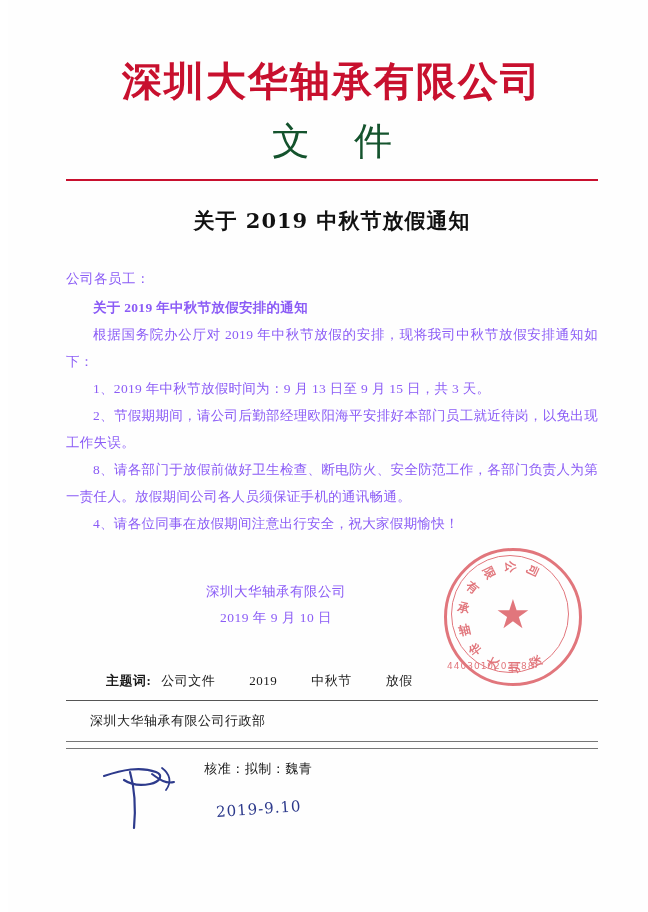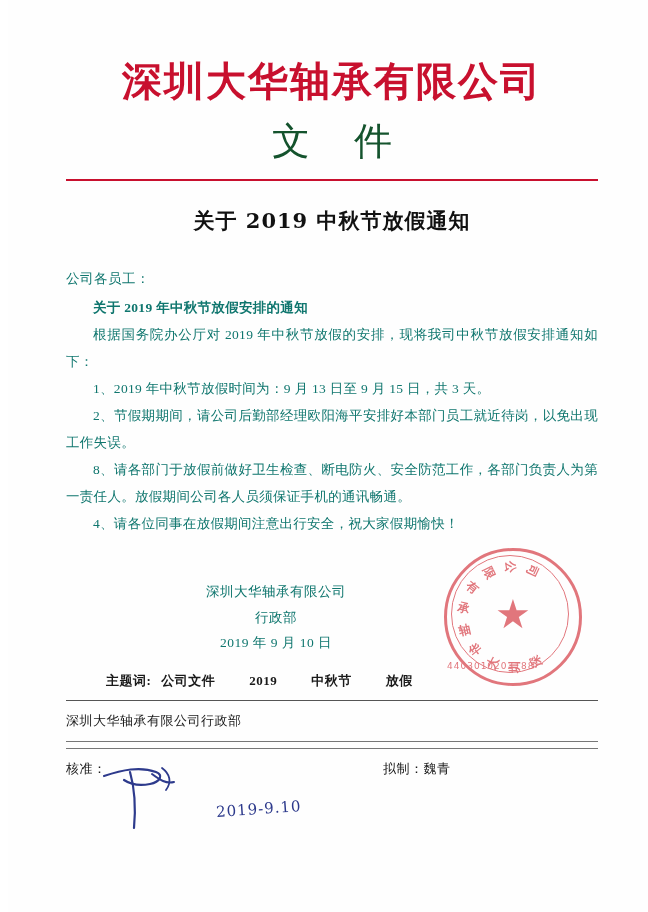--- a/index.html
+++ b/index.html
@@ -68,21 +68,21 @@
     margin-top: 26px;
     letter-spacing: 1px;
     color: #111;
   }
 
   
   .body-area {
     margin: 30px 58px 4px 58px;
     font-size: 13.5px;
     line-height: 2.0;
-    color: #0f766e;
+    color: #8b5cf6;
   }
   .salutation {
     margin-bottom: 2px;
     letter-spacing: 0.5px;
   }
   .subject {
     text-indent: 2em;
     font-weight: bold;
     letter-spacing: 0.3px;
   }
@@ -175,32 +175,32 @@
     display: flex;
     align-items: baseline;
     padding-bottom: 4px;
   }
   .kw-label {
     font-weight: bold;
     margin-right: 10px;
     letter-spacing: 0.5px;
     margin-left: 40px;
   }
-  .kw-item { margin-right: 34px; letter-spacing: 0.5px; font-weight: bold; }
+  .kw-item { margin-right: 34px; letter-spacing: 0.5px; }
   .footer-row {
     display: flex;
     justify-content: space-between;
     padding: 5px 0 5px 0;
     letter-spacing: 0.5px;
   }
-  .footer-row .left { flex: 1; }
+  .footer-row .left { flex: 1; margin-left: 24px; }
   .footer-row .right { width: 215px; }
   .approve-row {
     display: flex;
-    justify-content: space-between;
+    justify-content: center;
     padding: 5px 0 0 0;
     letter-spacing: 0.5px;
     position: relative;
   }
   .approve-row .right { width: 215px; }
 
   
   .handsign {
     position: absolute;
     left: 92px;
@@ -239,21 +239,20 @@
     <div class="salutation">公司各员工：</div>
     <div class="subject">关于 2019 年中秋节放假安排的通知</div>
     <div class="para">根据国务院办公厅对 2019 年中秋节放假的安排，现将我司中秋节放假安排通知如下：</div>
     <div class="para">1、2019 年中秋节放假时间为：9 月 13 日至 9 月 15 日，共 3 天。</div>
     <div class="para">2、节假期期间，请公司后勤部经理欧阳海平安排好本部门员工就近待岗，以免出现工作失误。</div>
     <div class="para">8、请各部门于放假前做好卫生检查、断电防火、安全防范工作，各部门负责人为第一责任人。放假期间公司各人员须保证手机的通讯畅通。</div>
     <div class="para">4、请各位同事在放假期间注意出行安全，祝大家假期愉快！</div>
 
     <div class="signature">
       <div class="sig-line">深圳大华轴承有限公司</div>
-      <div class="sig-line">行政部</div>
       <div class="sig-line">2019 年 9 月 10 日</div>
     </div>
   </div>
 
   <div class="seal">
     <div class="seal-inner"></div>
     <div class="seal-text-top" id="seal-arc">
         <span style="transform: rotate(-205deg) translate(0px, -50px) rotate(90deg) translate(-6px, -6px);">深</span>
         <span style="transform: rotate(-179.444deg) translate(0px, -50px) rotate(90deg) translate(-6px, -6px);">圳</span>
         <span style="transform: rotate(-153.889deg) translate(0px, -50px) rotate(90deg) translate(-6px, -6px);">大</span>

